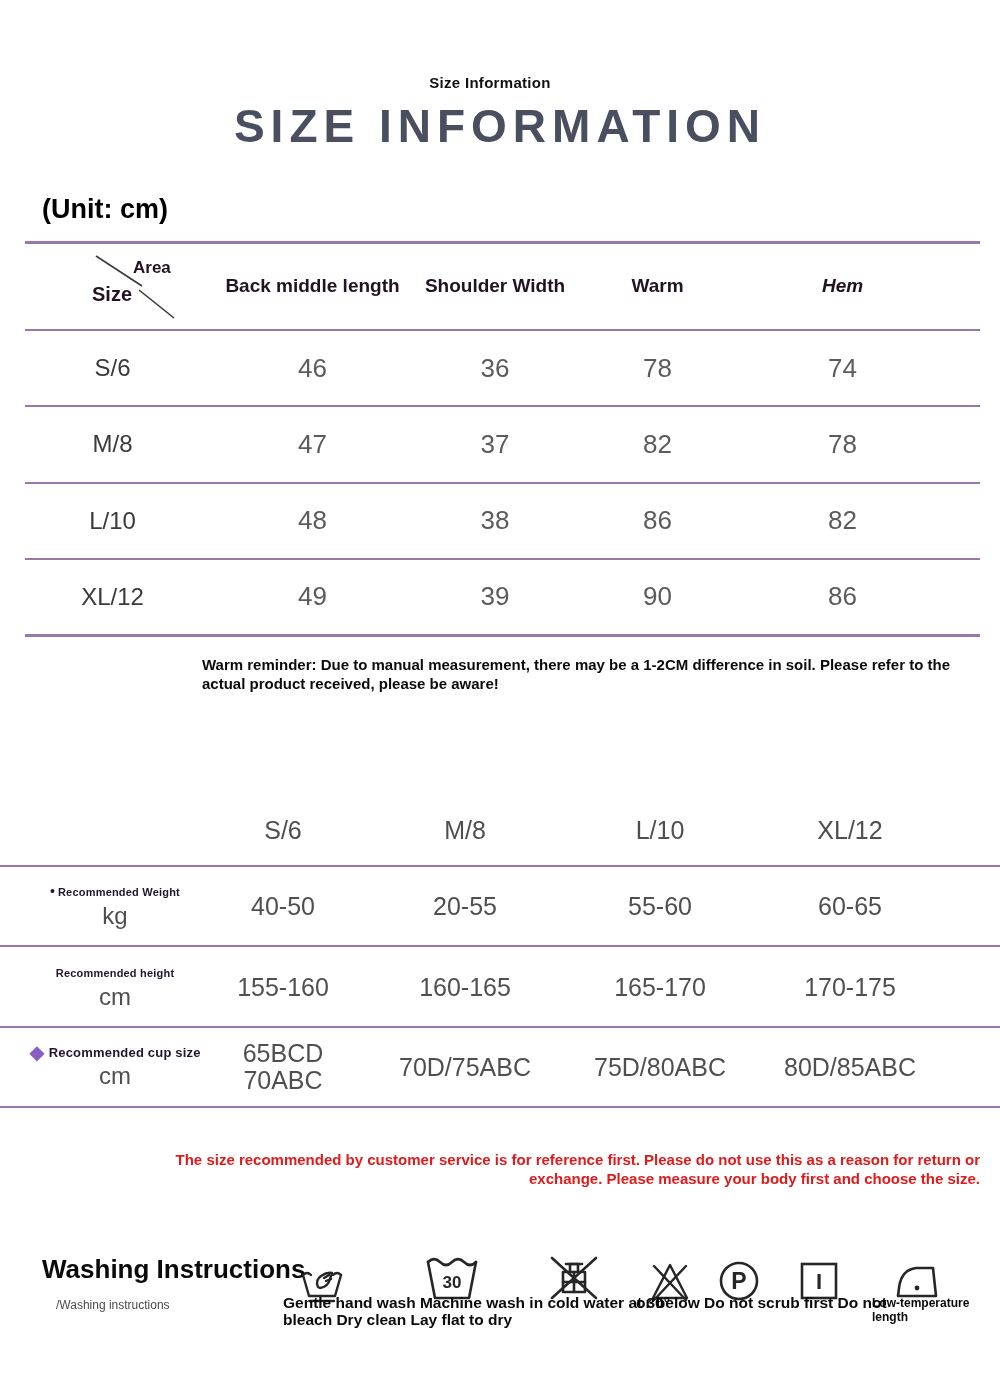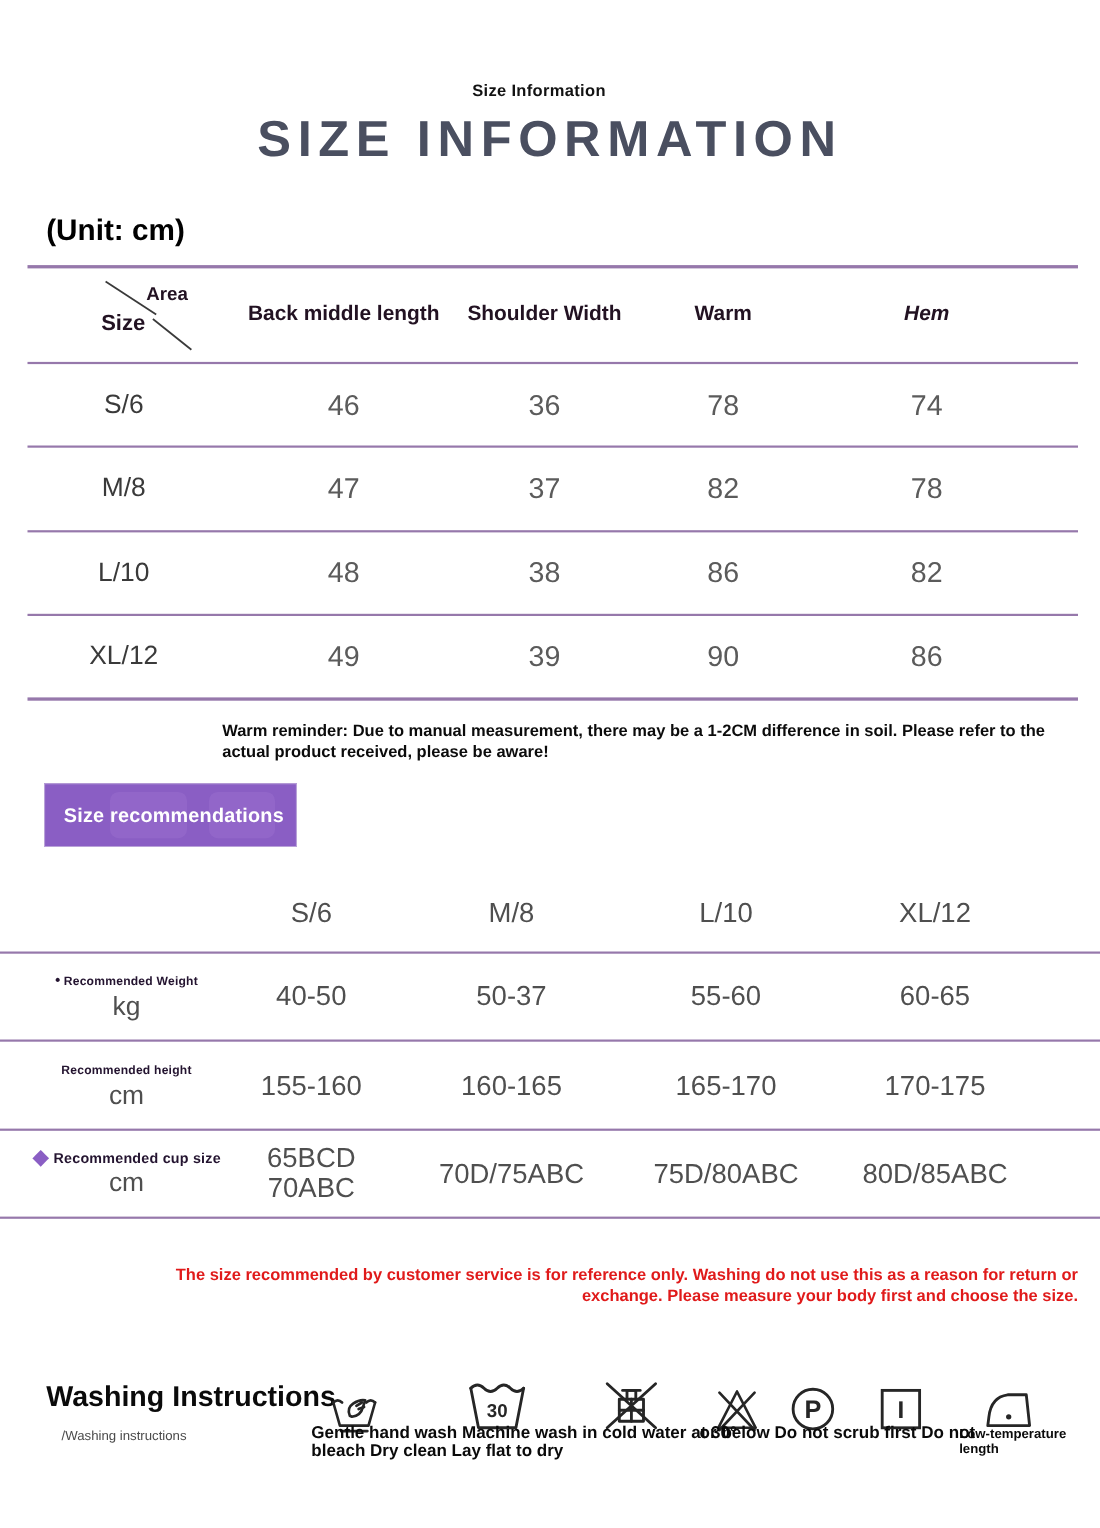--- a/index.html
+++ b/index.html
@@ -102,45 +102,40 @@
       <div class="abs flexc size-label" style="left:25px;top:560px;width:175px;height:73px;">XL/12</div>
       <div class="abs flexc val" style="left:200px;top:560px;width:225px;height:73px;">49</div>
       <div class="abs flexc val" style="left:400px;top:560px;width:190px;height:73px;">39</div>
       <div class="abs flexc val" style="left:570px;top:560px;width:175px;height:73px;">90</div>
       <div class="abs flexc val" style="left:755px;top:560px;width:175px;height:73px;">86</div>
     </div>
   </div>
 
   <div class="abs reminder">Warm reminder: Due to manual measurement, there may be a 1-2CM difference in soil. Please refer to the actual product received, please be aware!</div>
 
-  <div class="abs btn">
-    <div class="pat" style="left:60px;top:8px;width:70px;height:42px;"></div>
-    <div class="pat" style="left:150px;top:8px;width:60px;height:42px;"></div>
-    <div class="btn-label">Size recommendations</div>
-  </div>
 
   <div>
 
     <div class="abs flexc t2head" style="left:213px;top:805px;width:140px;height:50px;">S/6</div>
     <div class="abs flexc t2head" style="left:395px;top:805px;width:140px;height:50px;">M/8</div>
     <div class="abs flexc t2head" style="left:590px;top:805px;width:140px;height:50px;">L/10</div>
     <div class="abs flexc t2head" style="left:780px;top:805px;width:140px;height:50px;">XL/12</div>
 
     <div class="hline" style="left:0;top:865px;width:1000px;height:2px;"></div>
     <div class="hline" style="left:0;top:945px;width:1000px;height:2px;"></div>
     <div class="hline" style="left:0;top:1026px;width:1000px;height:2px;"></div>
     <div class="hline" style="left:0;top:1106px;width:1000px;height:2px;"></div>
 
     <div>
       <div class="labelblock" style="top:867px;height:78px;">
         <div><span class="bullet">•</span><span class="t2label">Recommended Weight</span></div>
         <div class="t2unit">kg</div>
       </div>
       <div class="abs flexc t2val" style="left:213px;top:867px;width:140px;height:78px;">40-50</div>
-      <div class="abs flexc t2val" style="left:395px;top:867px;width:140px;height:78px;">50-37</div>
+      <div class="abs flexc t2val" style="left:395px;top:867px;width:140px;height:78px;">20-55</div>
       <div class="abs flexc t2val" style="left:590px;top:867px;width:140px;height:78px;">55-60</div>
       <div class="abs flexc t2val" style="left:780px;top:867px;width:140px;height:78px;">60-65</div>
     </div>
 
     <div>
       <div class="labelblock" style="top:948px;height:78px;">
         <div><span class="t2label">Recommended height</span></div>
         <div class="t2unit">cm</div>
       </div>
       <div class="abs flexc t2val" style="left:213px;top:948px;width:140px;height:78px;">155-160</div>
@@ -158,21 +153,21 @@
         <div class="t2unit">cm</div>
       </div>
       <div class="abs flexc t2val" style="left:218px;top:1028px;width:130px;height:78px;text-align:center;">65BCD 70ABC</div>
       <div class="abs flexc t2val" style="left:395px;top:1028px;width:140px;height:78px;">70D/75ABC</div>
       <div class="abs flexc t2val" style="left:590px;top:1028px;width:140px;height:78px;">75D/80ABC</div>
       <div class="abs flexc t2val" style="left:780px;top:1028px;width:140px;height:78px;">80D/85ABC</div>
     </div>
   </div>
 
   <div class="abs warnbox">
-    <div class="warn2">The size recommended by customer service is for reference only. Washing do not use this as a reason for return or exchange. Please measure your body first and choose the size.</div>
+    <div class="warn2">The size recommended by customer service is for reference first. Please do not use this as a reason for return or exchange. Please measure your body first and choose the size.</div>
   </div>
 
   <div class="abs washtitle">Washing Instructions</div>
   <div class="abs washsub">/Washing instructions</div>
 
   <span class="abs icon" style="left:298px;top:1256px;">
     <svg width="48" height="48" viewBox="0 0 48 48" fill="none" stroke="#262626" stroke-width="2.4" stroke-linecap="round" stroke-linejoin="round">
       <path d="M5 19 L11 40 L37 40 L43 19"></path>
       <path d="M5 19 Q9 15 13 19"></path>
       <path d="M35 19 Q39 15 43 19"></path>

